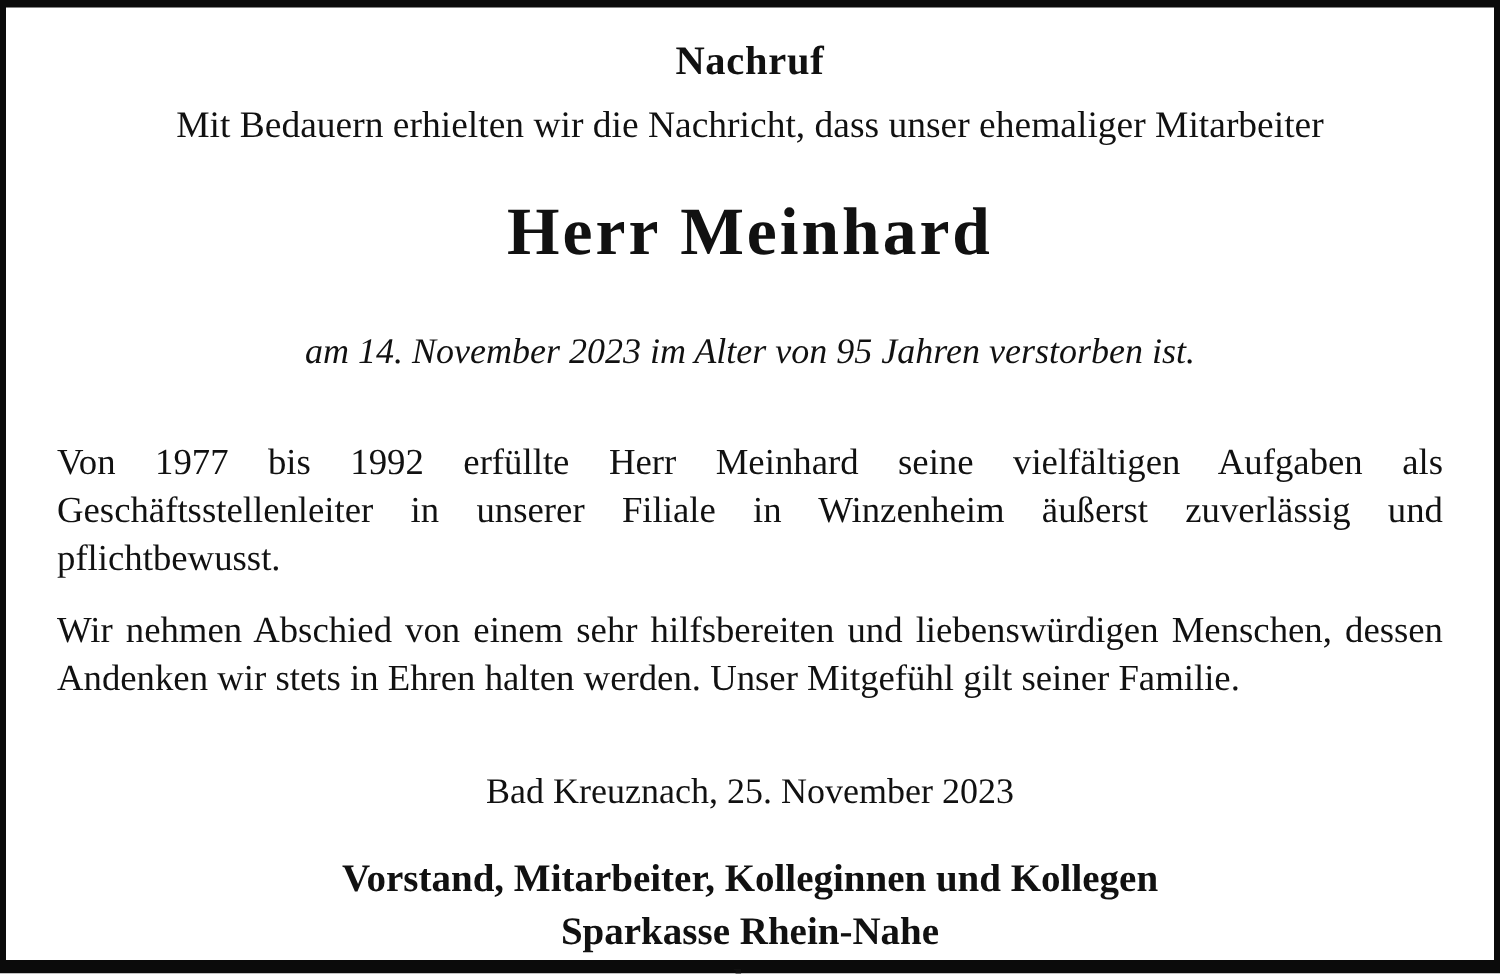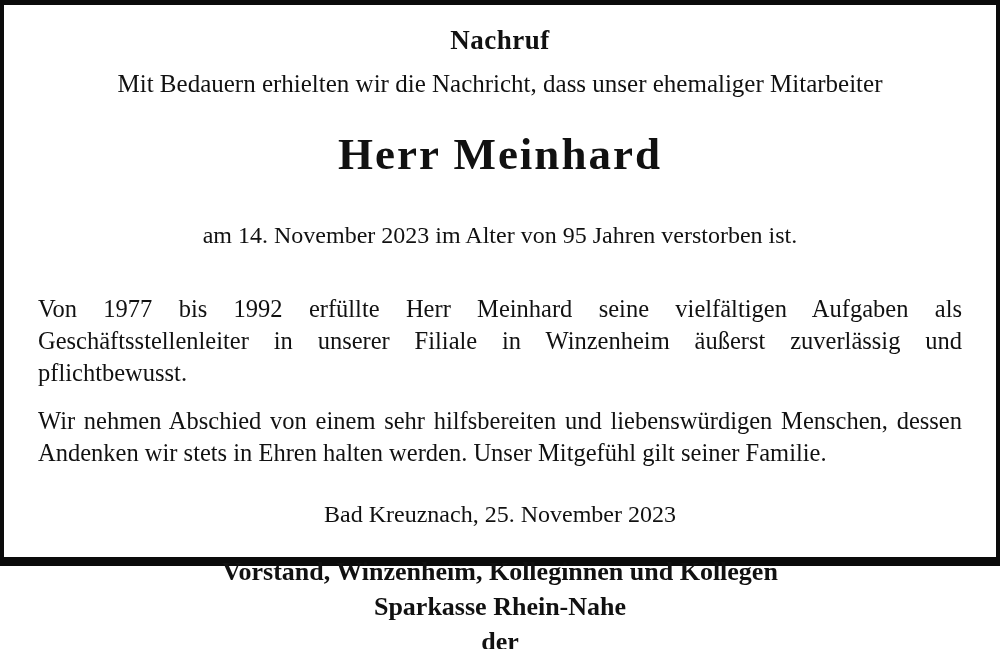--- a/index.html
+++ b/index.html
@@ -6,21 +6,21 @@
     margin: 0;
     padding: 0;
     width: 1000px;
     height: 649px;
     background: #ffffff;
     overflow: hidden;
   }
   .frame {
     box-sizing: border-box;
     width: 1000px;
-    height: 566px;
+    height: 649px;
     border-style: solid;
     border-color: #0b0b0b;
     border-top-width: 5px;
     border-right-width: 4px;
     border-bottom-width: 9px;
     border-left-width: 4px;
     background: #ffffff;
     font-family: "Liberation Serif", "DejaVu Serif", serif;
     color: #111111;
     padding: 0 34px;
@@ -41,30 +41,31 @@
     margin-top: 30px;
     text-align: center;
     font-size: 45px;
     font-weight: bold;
     letter-spacing: 2px;
   }
   .death-line {
     margin-top: 42px;
     text-align: center;
     font-size: 24px;
+    font-style: italic;
   }
   .para {
     font-size: 24.5px;
     line-height: 32px;
     text-align: justify;
   }
   .para-1 { margin-top: 44px; }
   .para-2 { margin-top: 16px; }
   .dateline {
-    margin-top: 32px;
+    margin-top: 46px;
     text-align: center;
     font-size: 24px;
   }
   .signature {
     margin-top: 26px;
     text-align: center;
     font-size: 26px;
     font-weight: bold;
     line-height: 35px;
   }
@@ -81,17 +82,17 @@
 
   <div class="death-line">am 14. November 2023 im Alter von 95 Jahren verstorben ist.</div>
 
   <div class="para para-1">Von 1977 bis 1992 erfüllte Herr Meinhard seine vielfältigen Aufgaben als Geschäftsstellenleiter in unserer Filiale in Winzenheim äußerst zuverlässig und pflichtbewusst.</div>
 
   <div class="para para-2">Wir nehmen Abschied von einem sehr hilfsbereiten und liebenswürdigen Menschen, dessen Andenken wir stets in Ehren halten werden. Unser Mitgefühl gilt seiner Familie.</div>
 
   <div class="dateline">Bad Kreuznach, 25. November 2023</div>
 
   <div class="signature">
-    <div>Vorstand, Winzenheim, Kolleginnen und Kollegen</div>
+    <div>Vorstand, Mitarbeiter, Kolleginnen und Kollegen</div>
     <div>Sparkasse Rhein-Nahe</div>
     <div>der</div>
   </div>
 </div>
 
 </body></html>

